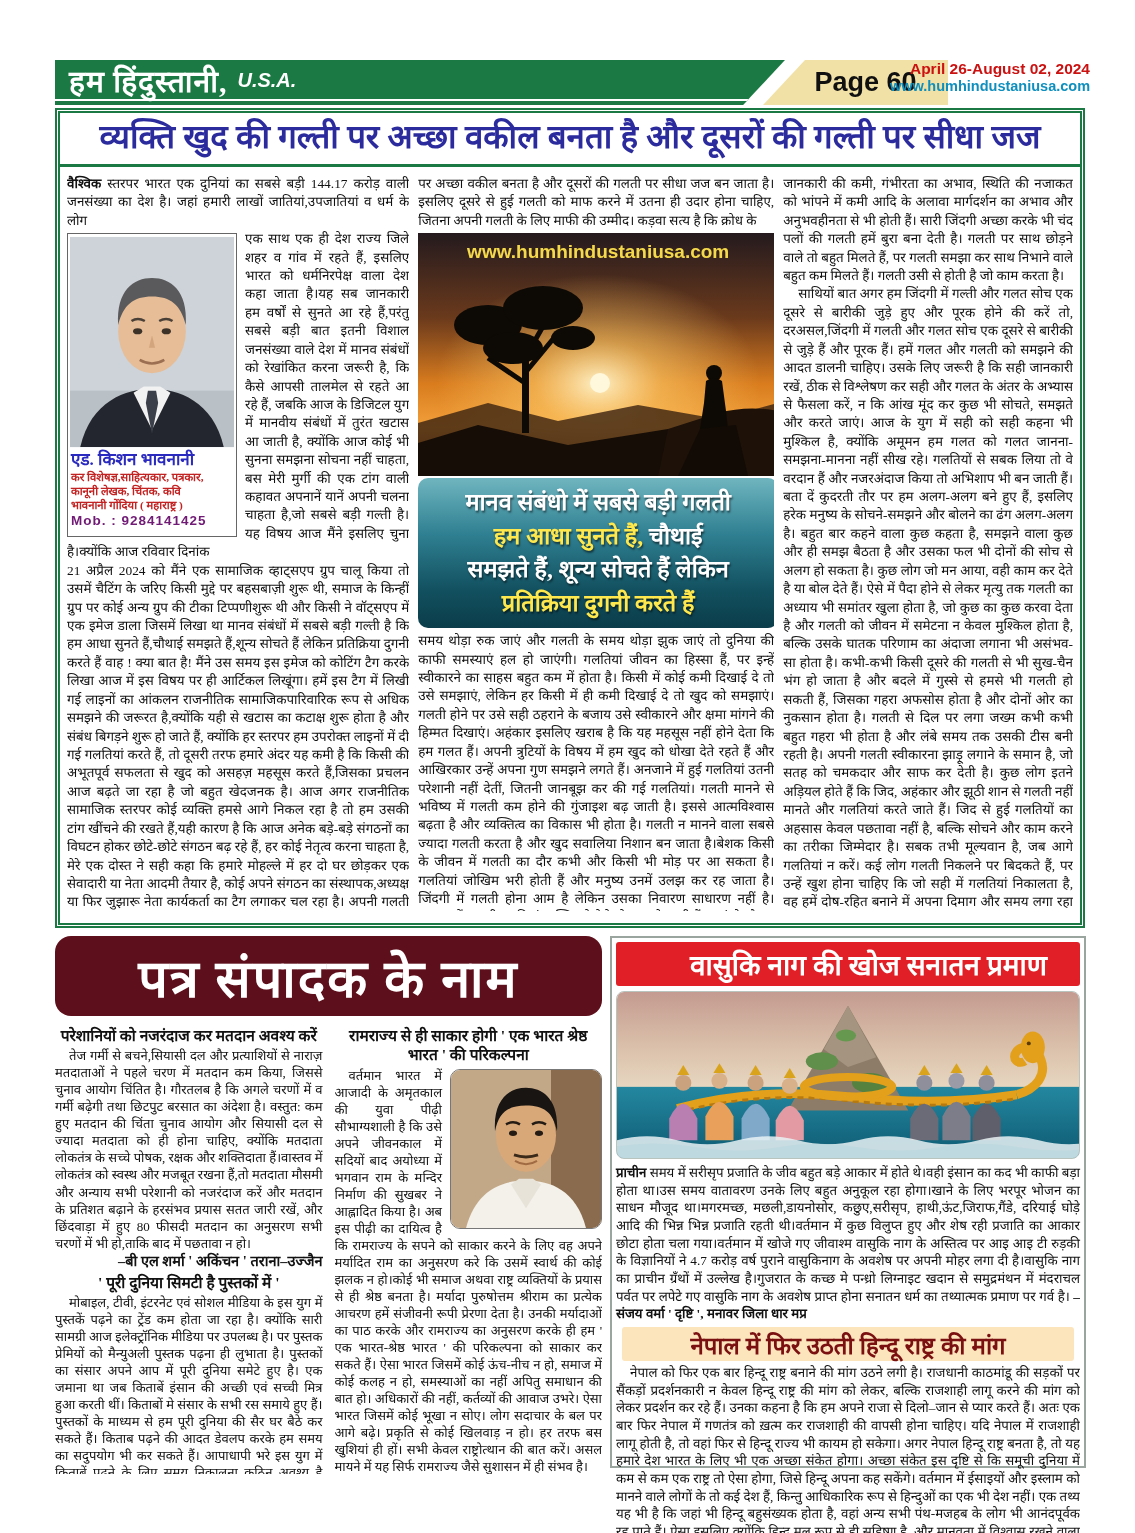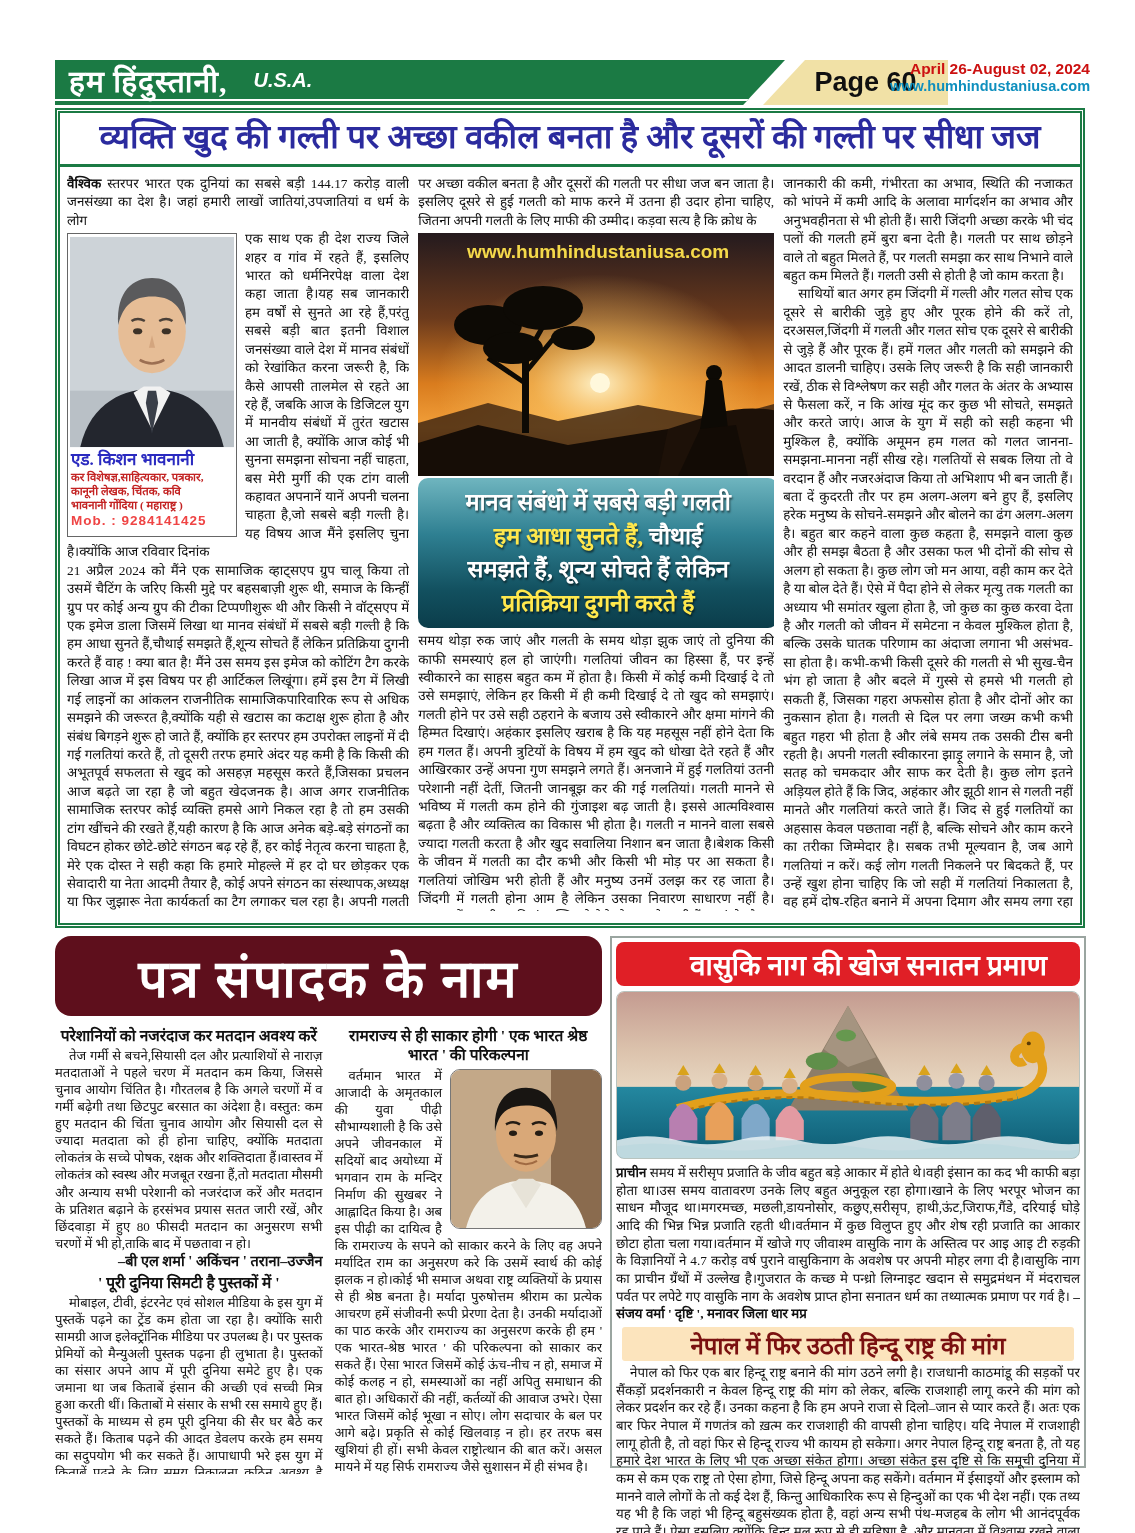--- a/index.html
+++ b/index.html
@@ -6,21 +6,21 @@
   html,body { background:#ffffff; }
   body { width:1135px; height:1533px; position:relative; font-family:"Liberation Serif", serif; color:#111; }
   .page { position:absolute; inset:0; background:#fff; }
 
   
   .masthead-bar { position:absolute; left:55px; top:60px; width:730px; height:45px;
     background:#1b7a44; clip-path:polygon(0 0,100% 0,calc(100% - 42px) 100%,0 100%);
     display:flex; align-items:center; padding:0 0 4px 14px;
     box-shadow: inset 0 -4px 0 #1b7a44, inset 0 -6px 0 #ffffff; }
   .masthead-hi { color:#fff; font-weight:bold; font-size:30px; letter-spacing:1px; }
-  .masthead-usa { color:#fff; font-weight:bold; font-style:italic; font-size:20px; margin-left:26px; font-family:"Liberation Sans",sans-serif; }
+  .masthead-usa { color:#fff; font-weight:bold; font-style:italic; font-size:20px; margin-left:10px; font-family:"Liberation Sans",sans-serif; }
   .pagebox { position:absolute; left:763px; top:60px; width:185px; height:45px; background:#f1e1a6;
     clip-path:polygon(42px 0,100% 0,100% 100%,0 100%);
     display:flex; align-items:center; justify-content:center; }
   .pagebox span { font-family:"Liberation Sans",sans-serif; font-weight:bold; font-size:27px; color:#101010; padding-left:20px;}
   .dateblock { position:absolute; left:890px; top:60px; width:200px; height:45px; text-align:right; }
   .date-red { color:#cc1111; font-weight:bold; font-size:15.5px; font-family:"Liberation Sans",sans-serif; }
   .site-teal { color:#0e8fbe; font-weight:bold; font-size:14.5px; font-family:"Liberation Sans",sans-serif; }
 
   
   .mainbox { position:absolute; left:55px; top:108px; width:1030px; height:820px;
@@ -34,21 +34,21 @@
   .c3 { width:293px; }
   .col p { text-indent:15px; }
   .col p.noind { text-indent:0; }
   .leadword { font-weight:bold; }
 
   .authorbox { float:left; width:170px; border:1px solid #666; background:#fff; margin:3px 8px 3px 0; padding:2px; }
   .authorbox svg { display:block; width:100%; height:212px; }
   .authorcap { text-align:left; padding:2px 1px 3px 1px; }
   .authorcap .nm { color:#2a2ac0; font-weight:bold; font-size:17px; line-height:1.15; }
   .authorcap .cr { color:#c32222; font-weight:bold; font-size:11.3px; line-height:1.25; }
-  .authorcap .mb { color:#ef4444; font-weight:bold; font-size:13.5px; font-family:"Liberation Sans",sans-serif; letter-spacing:1px; }
+  .authorcap .mb { color:#701a75; font-weight:bold; font-size:13.5px; font-family:"Liberation Sans",sans-serif; letter-spacing:1px; }
 
   .photoblock { width:360px; margin:3px 0 4px 0; }
   .sunset { position:relative; width:100%; height:243px; }
   .sunset svg { display:block; width:100%; height:100%; }
   .watermark { position:absolute; top:6px; left:0; right:0; text-align:center; color:#ffe34d;
     font-weight:bold; font-size:19px; font-family:"Liberation Sans",sans-serif; opacity:.95; }
   .quotepanel { width:100%; height:150px; border-radius:10px; margin-top:2px;
     background:linear-gradient(180deg,#6fb5bf 0%,#2e7f91 38%,#12505f 75%,#0b3d4a 100%);
     display:flex; flex-direction:column; justify-content:center; gap:4px; padding:6px 4px; }
   .qline { text-align:center; font-weight:bold; font-size:23.5px; line-height:1.25; color:#ffffff;
@@ -65,21 +65,21 @@
   .lcol h4 { text-align:center; font-size:15.5px; line-height:1.25; margin:2px 0 2px 0; }
   .lcol p { text-indent:14px; }
   .sig { text-align:right; font-weight:bold; font-size:14.5px; text-indent:0 !important; }
   .readerphoto { float:right; width:152px; height:160px; border:1px solid #777; border-radius:10px;
     overflow:hidden; margin:2px 0 4px 8px; }
   .readerphoto svg { display:block; width:100%; height:100%; }
 
   
   .vasuki { position:absolute; left:610px; top:936px; width:476px; height:532px;
     border:2px solid #9aa5a0; background:#fff; padding:4px; }
-  .vasuki-banner { width:100%; height:44px; background:#e01f26; border-radius:8px;
+  .vasuki-banner { width:100%; height:44px; background:#e01f26; border-radius:3px;
     display:flex; align-items:center; justify-content:center;padding-left:41px; }
   .vasuki-banner span { color:#fff; font-weight:bold; font-size:28px; }
   .manthan { width:100%; height:168px; margin-top:5px; border-radius:8px; overflow:hidden; border:1px solid #b9c4bf; }
   .manthan svg { display:block; width:100%; height:100%; }
   .vtext { margin-top:5px; text-align:justify; font-size:13.3px; line-height:1.33; }
   .vsig { font-weight:bold; }
   .nepal-head { margin:4px 6px 3px 6px; background:#fce4bd; border-radius:3px; height:34px;
     display:flex; align-items:center; justify-content:center; }
   .nepal-head span { color:#7a1010; font-weight:bold; font-size:24px; }
   .ntext { text-align:justify; font-size:13.3px; line-height:1.33; overflow:hidden; max-height:186px;}

